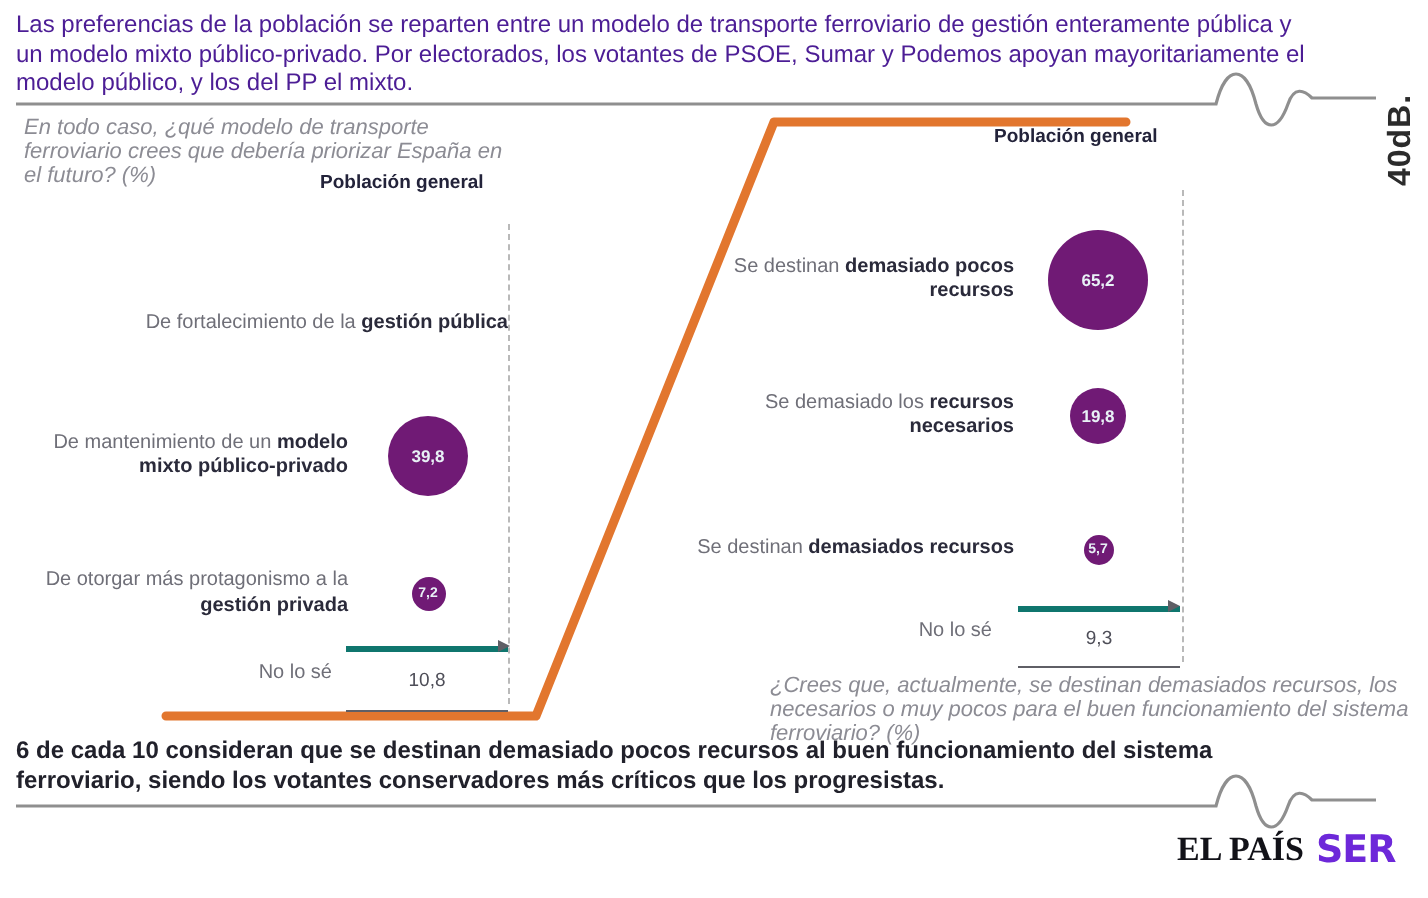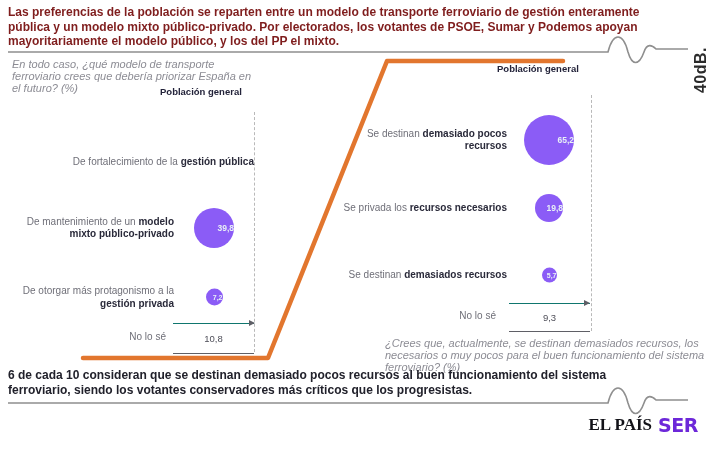--- a/index.html
+++ b/index.html
@@ -1,19 +1,19 @@
 <!DOCTYPE html>
 <html><head>
 <meta charset="utf-8">
 <style>
   html,body{margin:0;padding:0;background:#fff;}
   .canvas{position:relative;width:714px;height:449px;background:#ffffff;overflow:hidden;
           font-family:"Liberation Sans",sans-serif;}
   .title{position:absolute;left:8px;top:5px;width:645px;font-size:12px;line-height:14.5px;
-         font-weight:bold;color:#7f1d1d;}
+         font-weight:normal;color:#4c1d95;}
   .rule-svg{position:absolute;left:8px;width:684px;height:40px;}
   .logo-40db{position:absolute;left:664px;top:61px;width:74px;height:18px;
              transform:rotate(-90deg);transform-origin:center;font-weight:bold;
              font-size:16px;color:#2B2B2B;text-align:center;letter-spacing:.5px;}
   .question{position:absolute;font-style:italic;font-size:11px;line-height:12px;color:#8C8C94;}
   .q-left{left:12px;top:58px;width:245px;}
   .q-right{left:340px;top:337px;width:345px;margin-left:45px;}
   .col-header{position:absolute;width:110px;font-weight:bold;
               font-size:9.5px;line-height:11px;color:#23233A;}
   .ch-left{left:160px;top:86px;}
@@ -21,26 +21,26 @@
   .dash{position:absolute;width:0;border-left:1px dashed #B9B9B9;}
   .dash-left{left:254px;top:112px;height:240px;}
   .dash-right{left:591px;top:95px;height:236px;}
   .row{position:absolute;display:flex;align-items:center;transform:translateY(-50%);}
   .row-left{left:0;width:254px;}
   .row-right{left:336px;width:255px;}
   .row .lbl{flex:1;text-align:right;font-size:10px;line-height:12.5px;color:#6F6F78;}
   .row .lbl b{color:#2A2A3A;}
   .row .cell{width:84px;display:flex;justify-content:center;align-items:center;}
   .row-left .cell{width:80px;}
-  .bubble{border-radius:50%;background:#8b5cf6;color:#E8F1F6;display:flex;
-          align-items:center;justify-content:flex-end;font-weight:bold;}
+  .bubble{border-radius:50%;background:#701a75;color:#E8F1F6;display:flex;
+          align-items:center;justify-content:center;font-weight:bold;}
   .pad24{padding-left:24px;}
   .pad20{padding-left:20px;}
   .nolose-label{position:absolute;text-align:right;font-size:10px;color:#6F6F78;}
-  .nolose-box{position:absolute;border-top:1px solid #0f766e;border-bottom:1px solid #5F5F66;
+  .nolose-box{position:absolute;border-top:3px solid #0f766e;border-bottom:1px solid #5F5F66;
               display:flex;align-items:center;justify-content:center;
               font-size:9.5px;color:#4E4E58;}
   .arrow-right{position:absolute;width:0;height:0;border-left:6px solid #5F5F66;
                border-top:3.5px solid transparent;border-bottom:3.5px solid transparent;}
   .orange-svg{position:absolute;left:0;top:0;pointer-events:none;}
   .footer-text{position:absolute;left:8px;top:368px;width:655px;font-size:12px;
                line-height:14.5px;font-weight:bold;color:#21212B;}
   .logo-elpais{position:absolute;left:556px;top:415px;width:96px;text-align:right;
                font-family:"Liberation Serif",serif;font-weight:bold;font-size:17px;color:#121218;}
   .logo-ser{position:absolute;left:658px;top:414px;width:50px;font-weight:bold;font-size:19px;
@@ -98,21 +98,21 @@
 
   <div class="row row-right" style="top:140px">
     <div class="lbl pad20"><span>Se destinan </span><b>demasiado pocos recursos</b></div>
     <div class="cell">
       <div class="bubble" style="width: 50px; height: 50px; font-size: 8.5px;">
           <span>65,2</span>
         </div>
     </div>
   </div>
   <div class="row row-right" style="top:208px">
-    <div class="lbl"><span>Se privada los </span><b>recursos necesarios</b></div>
+    <div class="lbl"><span>Se demasiado los </span><b>recursos necesarios</b></div>
     <div class="cell">
       <div class="bubble" style="width: 28px; height: 28px; font-size: 8.5px;">
           <span>19,8</span>
         </div>
     </div>
   </div>
   <div class="row row-right" style="top:275px">
     <div class="lbl"><span>Se destinan </span><b>demasiados recursos</b></div>
     <div class="cell">
       <div class="bubble" style="width: 15px; height: 15px; font-size: 7px;">

